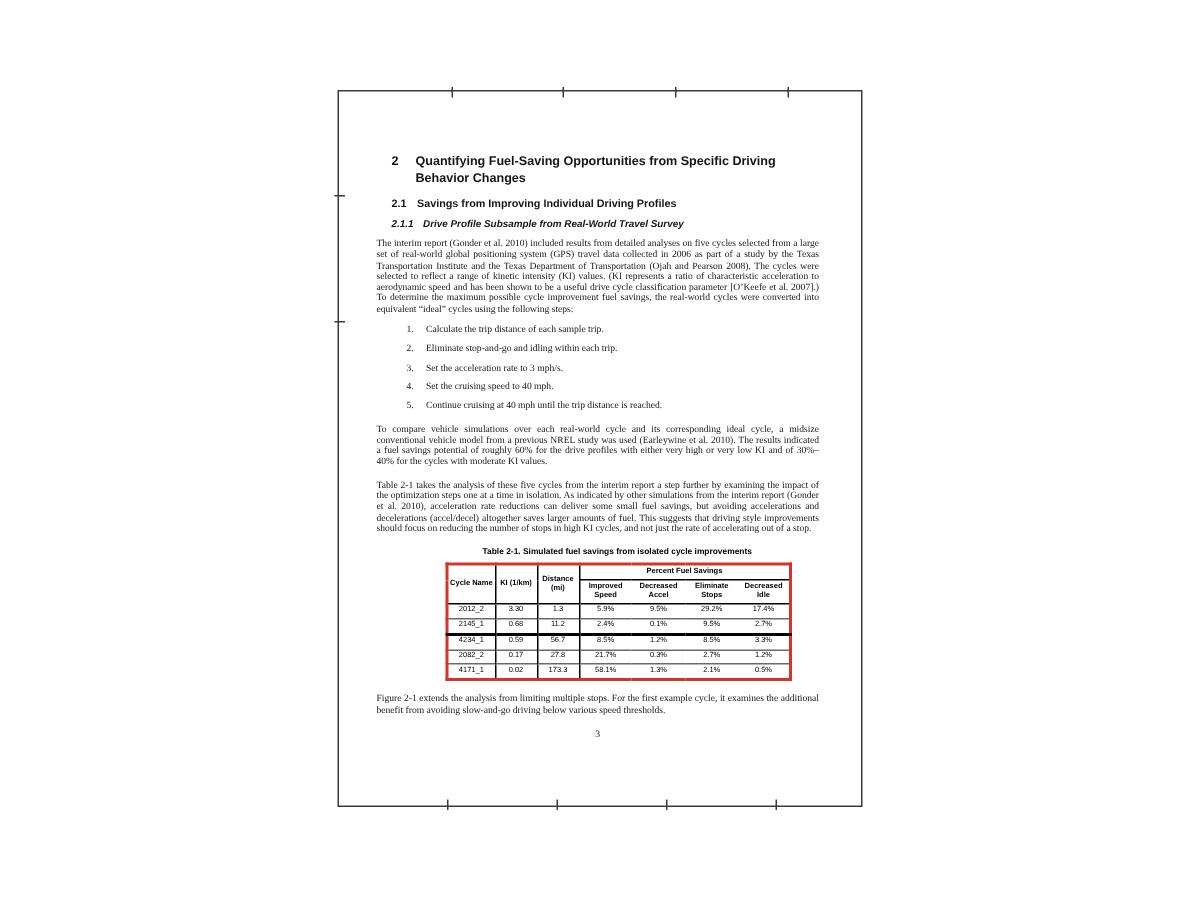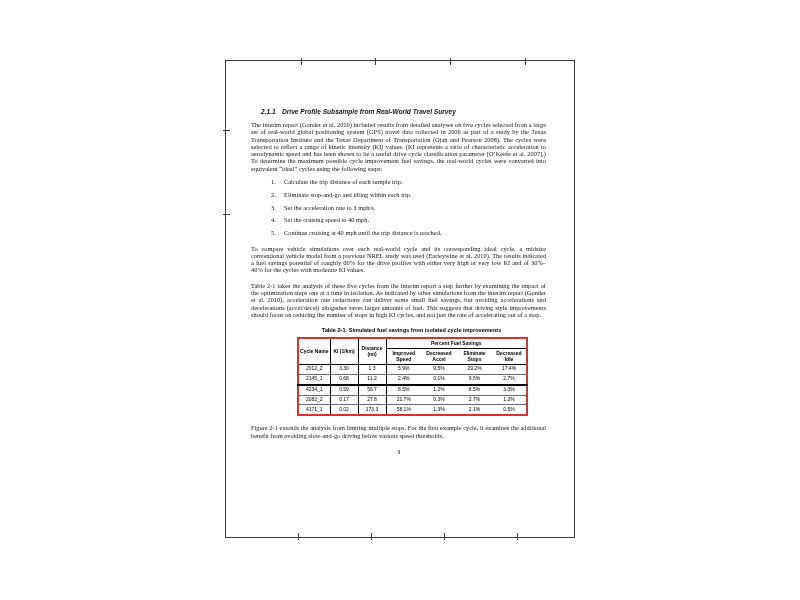--- a/index.html
+++ b/index.html
@@ -59,21 +59,27 @@
     <span class="tick v" style="left:299px; top:-3px;"></span>
     <span class="tick v" style="left:72px;  bottom:-3px;"></span>
     <span class="tick v" style="left:145px; bottom:-3px;"></span>
     <span class="tick v" style="left:218px; bottom:-3px;"></span>
     <span class="tick v" style="left:291px; bottom:-3px;"></span>
     <span class="tick h" style="left:-3px; top:69px;"></span>
     <span class="tick h" style="left:-3px; top:153px;"></span>
 
     <div class="content">
 
+      <div class="h1">
+        <span class="hnum">2</span><span>Quantifying Fuel-Saving Opportunities from Specific Driving Behavior Changes</span>
+      </div>
 
+      <div class="h2">
+        <span class="hnum">2.1</span><span>Savings from Improving Individual Driving Profiles</span>
+      </div>
 
       <div class="h3">
         <span class="hnum">2.1.1</span><span>Drive Profile Subsample from Real-World Travel Survey</span>
       </div>
 
       <p class="body">The interim report (Gonder et al. 2010) included results from detailed analyses on five cycles selected from a large set of real-world global positioning system (GPS) travel data collected in 2006 as part of a study by the Texas Transportation Institute and the Texas Department of Transportation (Ojah and Pearson 2008). The cycles were selected to reflect a range of kinetic intensity (KI) values. (KI represents a ratio of characteristic acceleration to aerodynamic speed and has been shown to be a useful drive cycle classification parameter [O’Keefe et al. 2007].) To determine the maximum possible cycle improvement fuel savings, the real-world cycles were converted into equivalent “ideal” cycles using the following steps:</p>
 
       <div class="list">
         <div class="li"><span class="linum">1.</span><span>Calculate the trip distance of each sample trip.</span></div>
         <div class="li"><span class="linum">2.</span><span>Eliminate stop-and-go and idling within each trip.</span></div>

